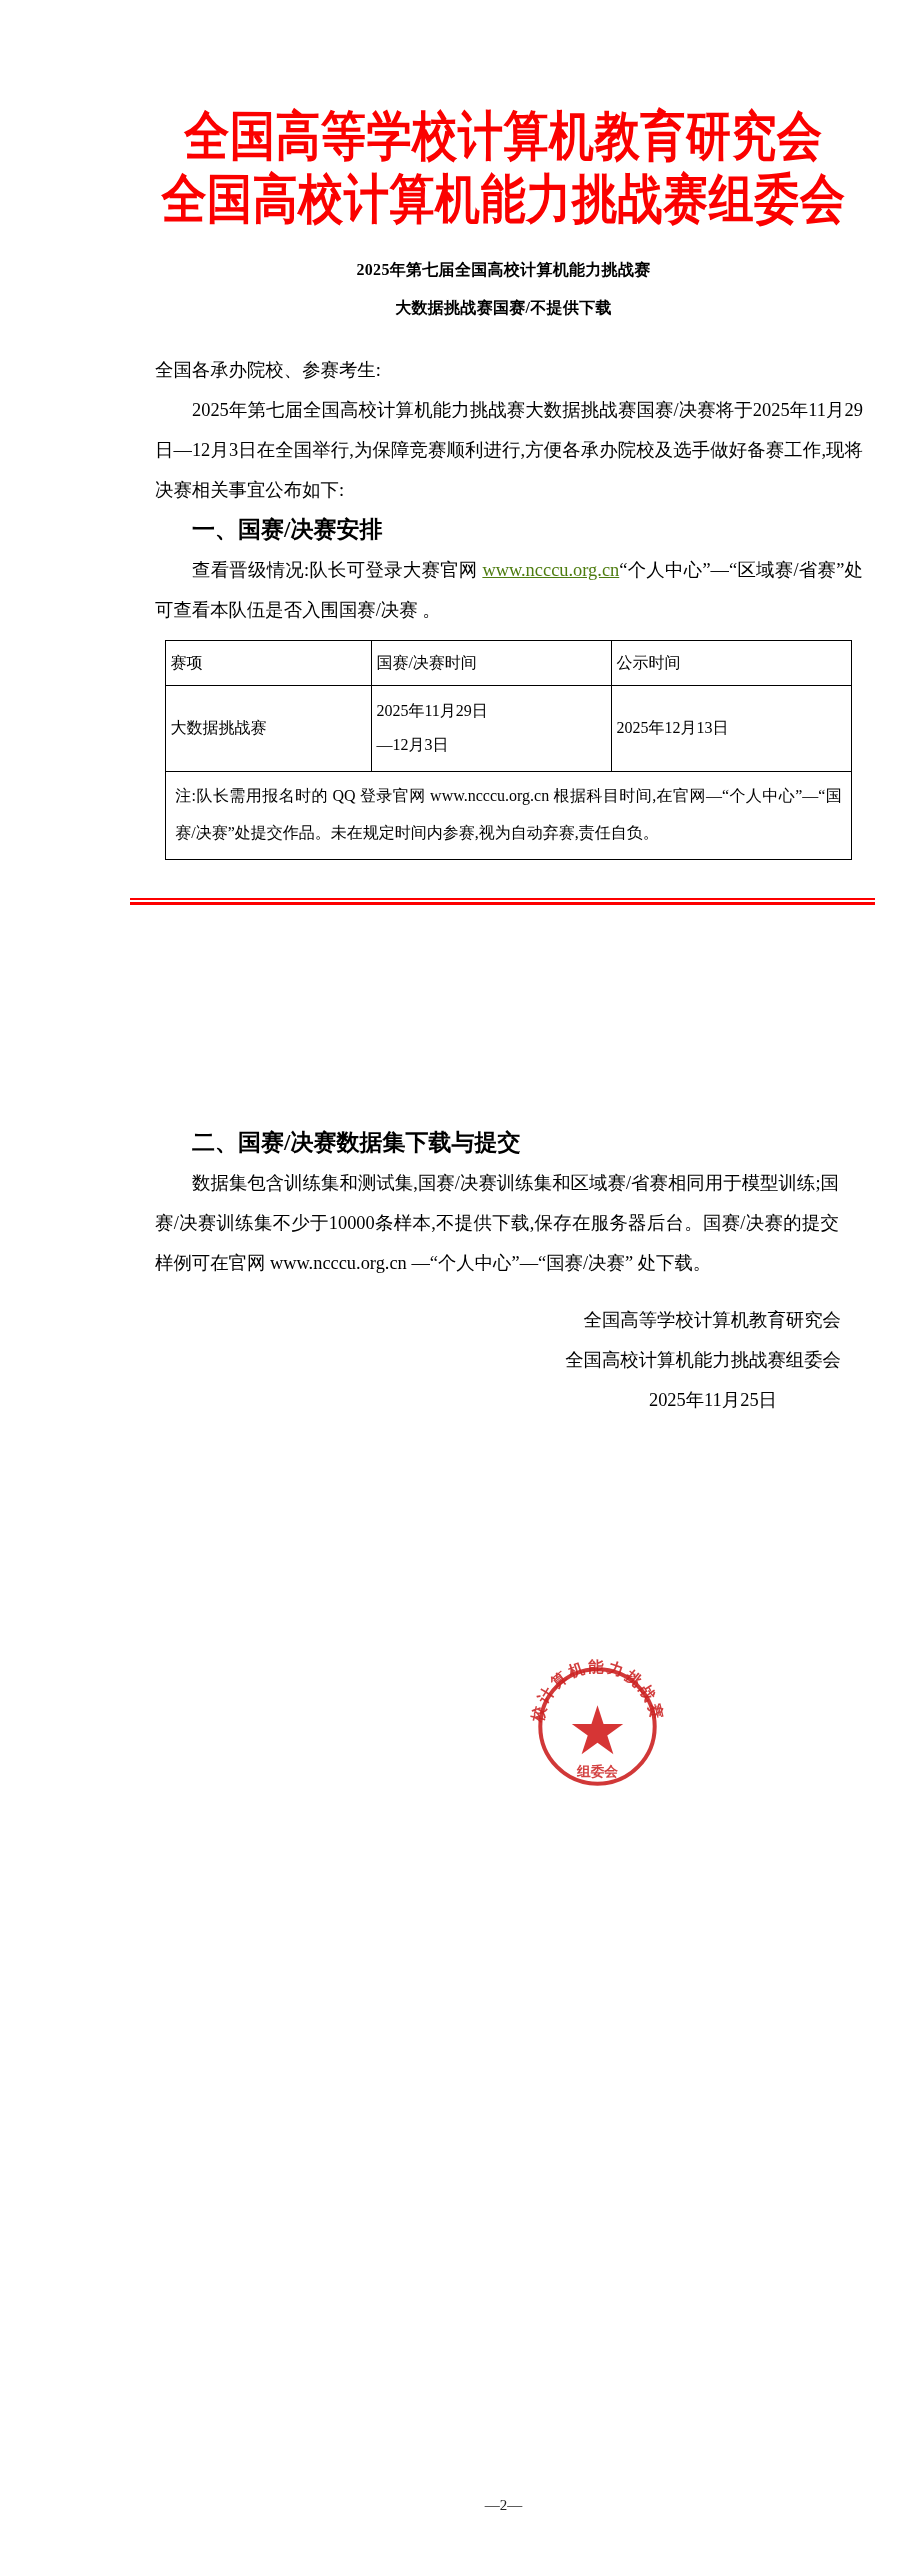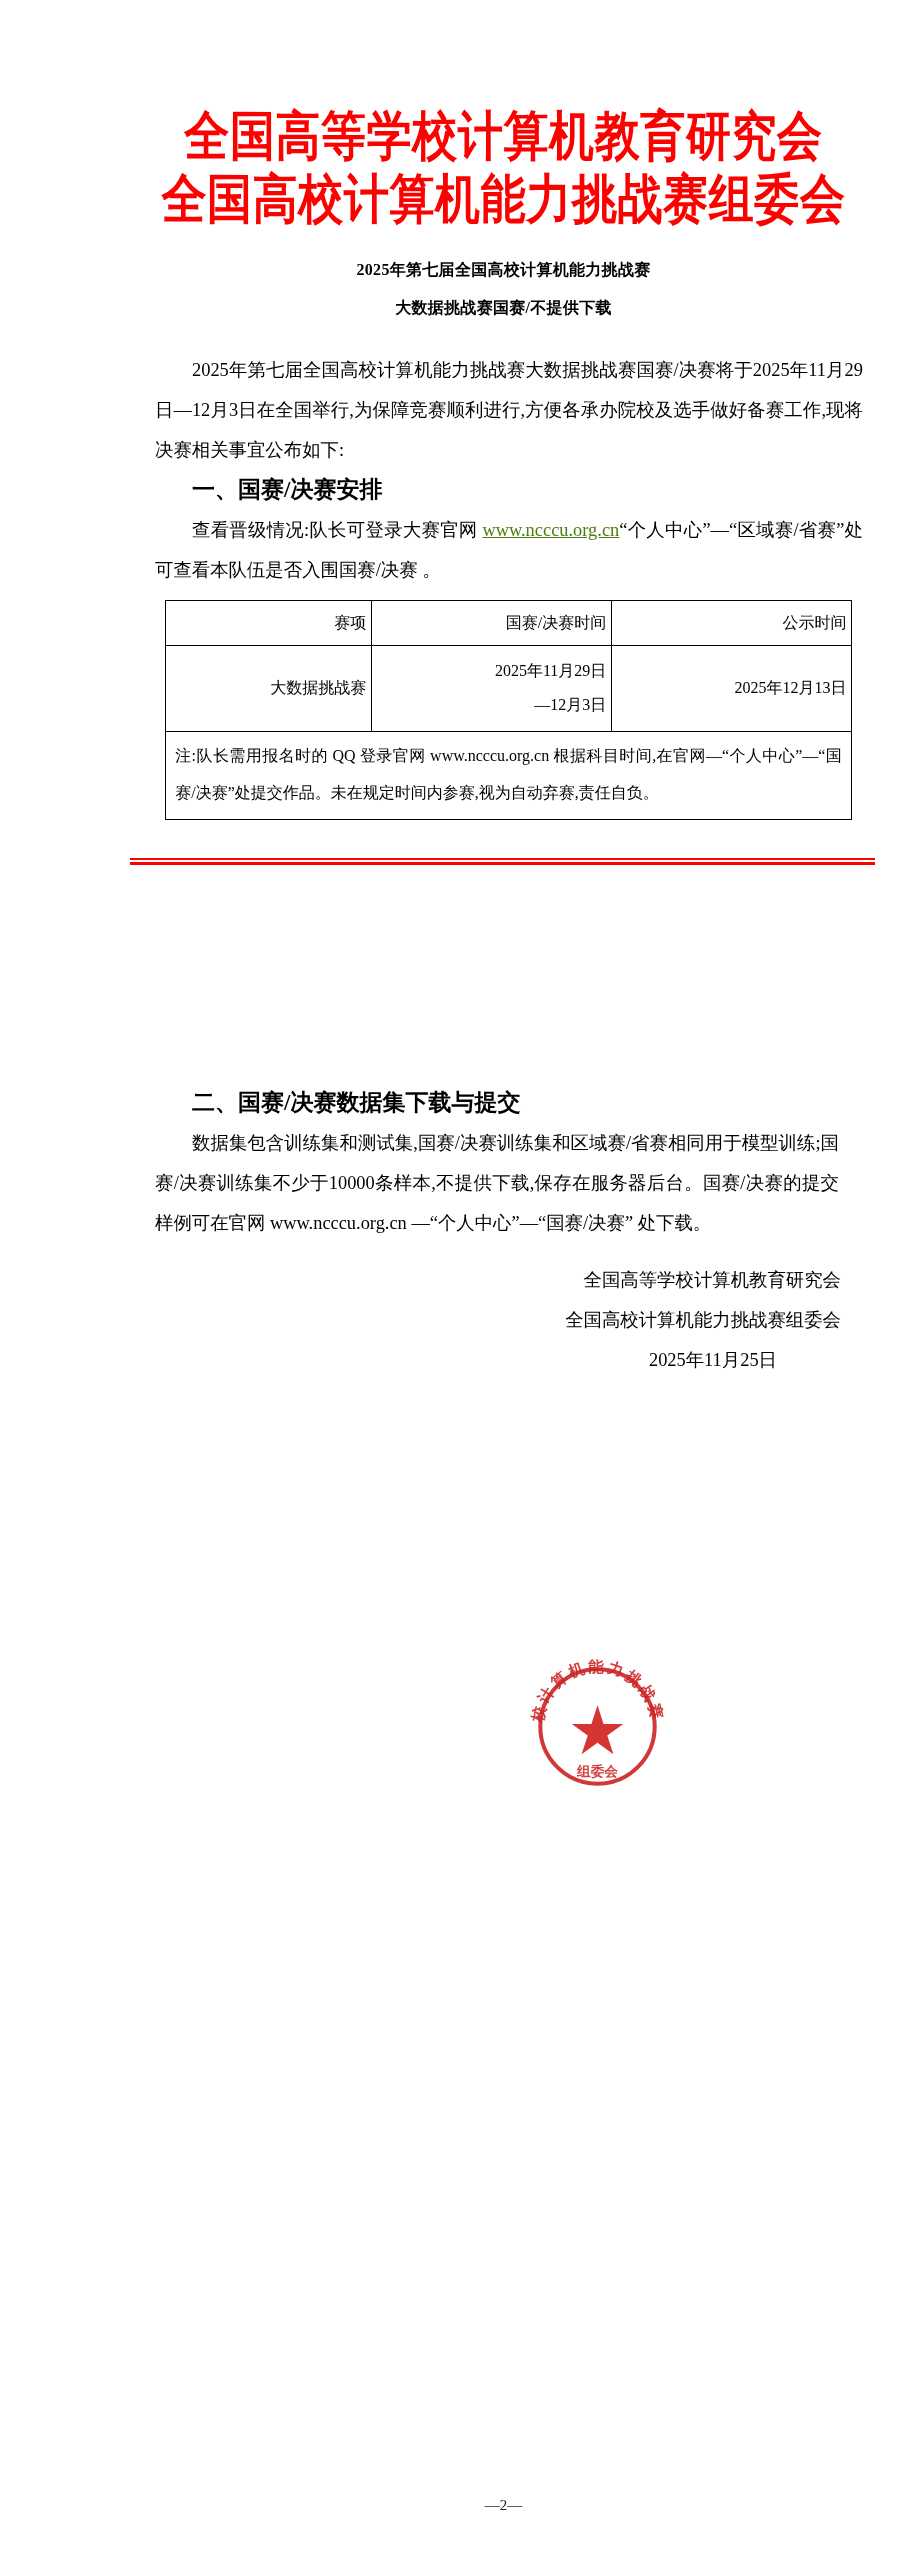--- a/index.html
+++ b/index.html
@@ -91,21 +91,21 @@
   }
   table.sched {
     width: 100%;
     border-collapse: collapse;
     table-layout: fixed;
   }
   table.sched td {
     border: 1.1px solid #000000;
     font-size: 16px;
     line-height: 34px;
-    text-align: right;
+    text-align: left;
     vertical-align: middle;
     padding: 3.4px 4.6px;
   }
   table.sched td.col-a { width: 30%; }
   table.sched td.col-b { width: 35%; }
   table.sched td.col-c { width: 35%; }
   table.sched td.head { height: 45px; }
   table.sched td.body-cell { height: 86px; }
   table.sched td.note-cell {
     text-align: justify;
@@ -192,20 +192,21 @@
     <div class="masthead-line second">全国高校计算机能力挑战赛组委会</div>
   </div>
 
   <div class="doc-title">
     <div class="doc-title-line first">2025年第七届全国高校计算机能力挑战赛</div>
     <div class="doc-title-line second">大数据挑战赛国赛/不提供下载</div>
   </div>
 
   <div class="body-block">
 
+    <p class="para noindent">全国各承办院校、参赛考生:</p>
 
     <p class="para indent">2025年第七届全国高校计算机能力挑战赛大数据挑战赛国赛/决赛将于2025年11月29日—12月3日在全国举行,为保障竞赛顺利进行,方便各承办院校及选手做好备赛工作,现将决赛相关事宜公布如下:</p>
 
     <p class="sec-head">一、国赛/决赛安排</p>
 
     <p class="para indent"><span>查看晋级情况:队长可登录大赛官网 </span><a class="link" href="#">www.ncccu.org.cn</a><span>“个人中心”—“区域赛/省赛”处可查看本队伍是否入围国赛/决赛 。</span></p>
   </div>
 
   <div class="table-wrap">
     <table class="sched">

